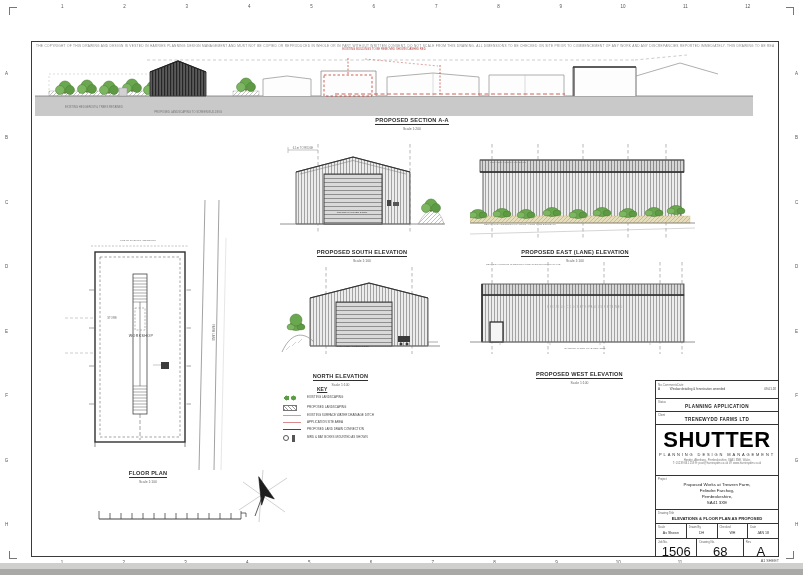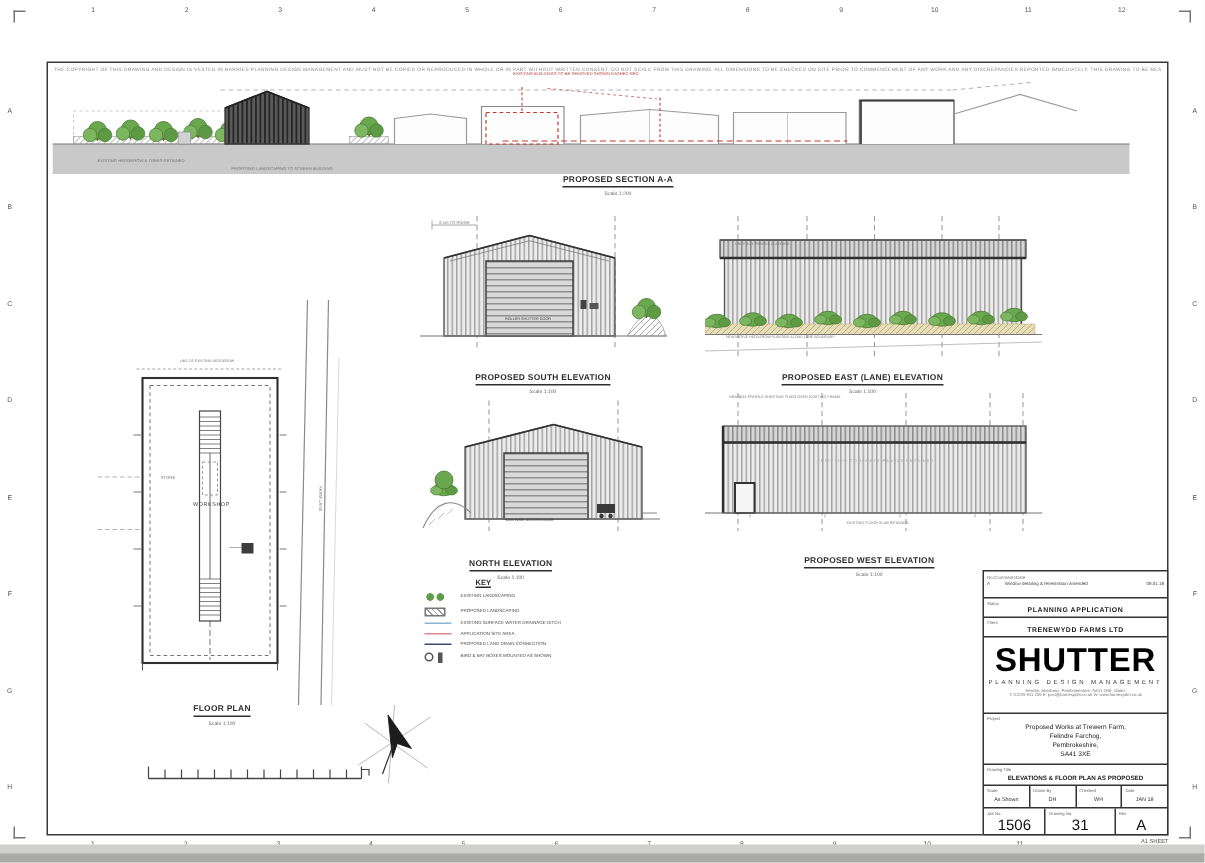--- a/index.html
+++ b/index.html
@@ -76,21 +76,21 @@
   .tb-dtitle { height:14px; }
   .dtitle-val { text-align:center; font-size:4.2px; margin-top:6px; font-weight:bold; color:#1c1c1c; }
   .tb-meta { height:15px; display:flex; }
   .meta-cell { position:relative; flex:1; border-right:1px solid #333; }
   .meta-cell:last-child { border-right:none; }
   .meta-val { text-align:center; font-size:3.6px; margin-top:6.5px; color:#333; }
   .tb-nums { height:17px; display:flex; border-bottom:none; }
   .num-cell { position:relative; border-right:1px solid #333; }
   .num-cell:last-child { border-right:none; }
   .n0 { width:34%; } .n1 { width:38%; } .n2 { width:28%; }
-  .num-val { text-align:center; font-size:10px; margin-top:5.5px; color:#111; }
+  .num-val { text-align:center; font-size:13px; margin-top:5.5px; color:#111; }
   .a1sheet { position:absolute; left:700px; top:559px; width:79px; text-align:right; font-size:3.8px; color:#555; }
 </style>
 </head>
 <body>
 
 <svg width="0" height="0" style="position:absolute">
   <defs>
     <pattern id="cladLight" width="3" height="6" patternUnits="userSpaceOnUse">
       <rect width="3" height="6" fill="#ececec"></rect>
         <rect width="1" height="6" fill="#a3a3a3"></rect>
@@ -495,21 +495,21 @@
           <div class="meta-val">JAN 18</div>
         </div>
       </div>
     <div class="tb-nums">
       <div class="num-cell n0">
         <span class="tb-lbl">Job No.</span>
         <div class="num-val">1506</div>
       </div>
       <div class="num-cell n1">
         <span class="tb-lbl">Drawing No.</span>
-        <div class="num-val">31</div>
+        <div class="num-val">68</div>
       </div>
       <div class="num-cell n2">
         <span class="tb-lbl">Rev.</span>
         <div class="num-val">A</div>
       </div>
     </div>
   </div>
 
   <div class="a1sheet">A1 SHEET</div>
 

